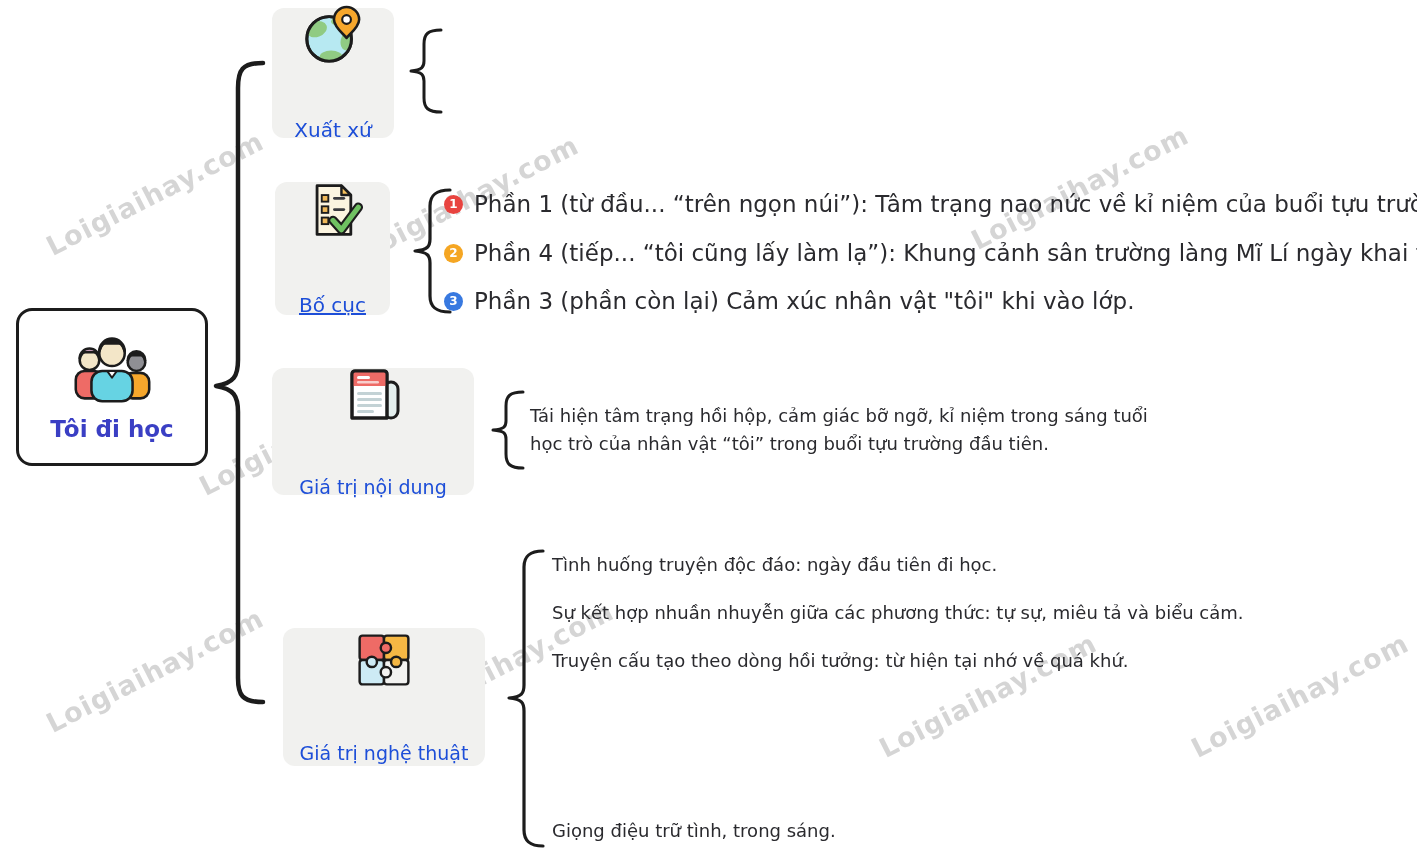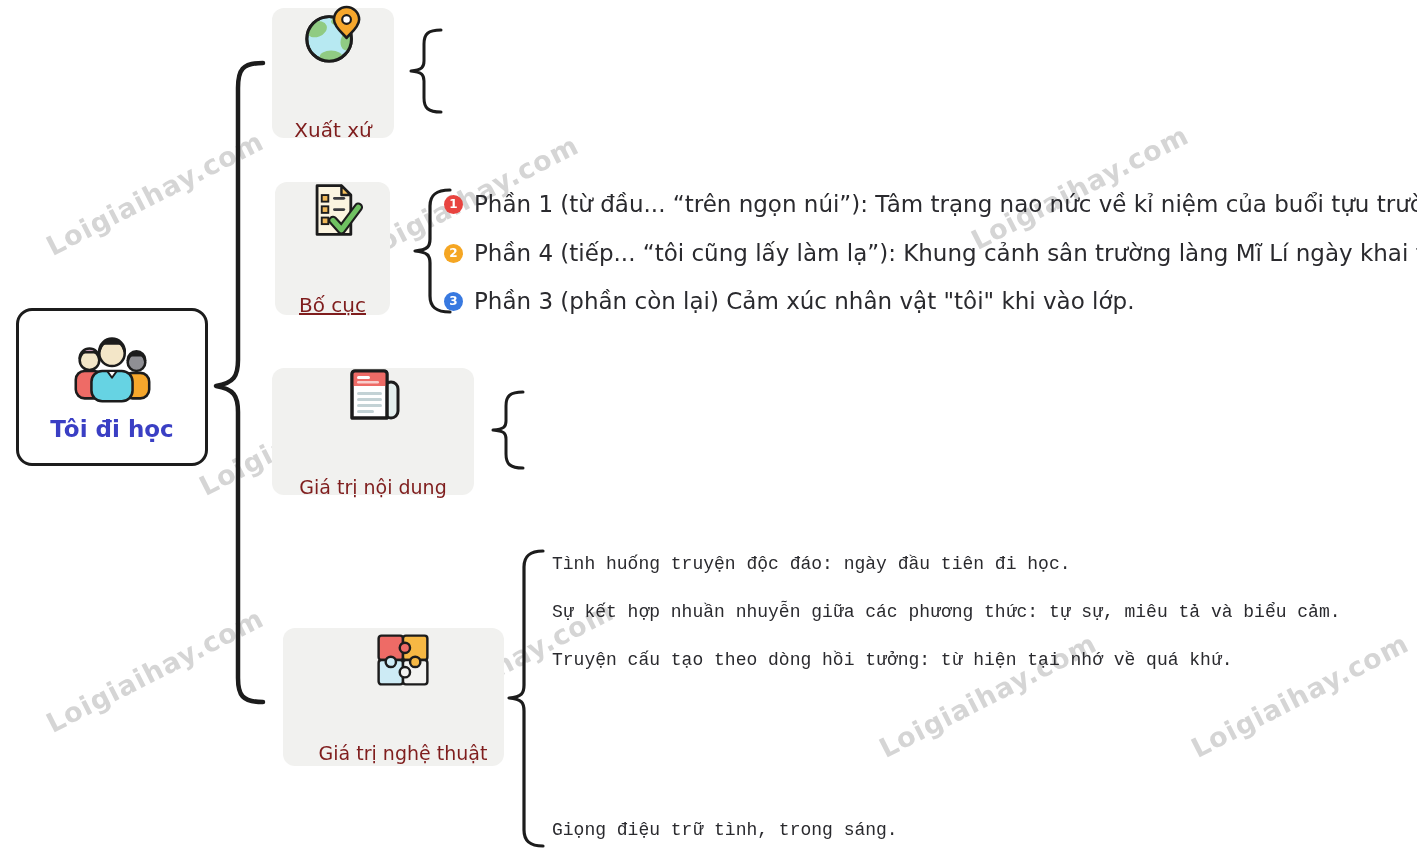--- a/index.html
+++ b/index.html
@@ -11,21 +11,21 @@
   .wm{
     position:absolute;font-size:27px;font-weight:bold;
     color:rgba(150,150,150,0.40);transform:rotate(-27deg);
     white-space:nowrap;z-index:0;letter-spacing:1px;user-select:none;
   }
   .layer{position:absolute;left:0;top:0;z-index:1;}
   .node{
     position:absolute;background:#f1f1ef;border-radius:12px;z-index:2;
     display:flex;flex-direction:column;align-items:center;justify-content:center;gap:10px;
   }
-  .node .lbl{color:#7f1d1d;font-weight:500;margin-top:38px;}
+  .node .lbl{color:#1d4ed8;font-weight:500;margin-top:38px;}
   .root-node{
     position:absolute;left:16px;top:308px;width:186px;height:152px;
     background:#ffffff;border:3.5px solid #1c1c1c;border-radius:16px;z-index:2;
     display:flex;flex-direction:column;align-items:center;justify-content:center;gap:8px;
   }
   .root-node .lbl{color:#3a3fc4;font-weight:bold;font-size:23px;}
   .txt{
     position:absolute;z-index:2;font-size:18px;color:#2a2a2e;
     white-space:pre-line;line-height:28px;
   }
@@ -34,21 +34,21 @@
   }
   .badge{
     width:19px;height:19px;border-radius:50%;flex:0 0 auto;
     display:flex;align-items:center;justify-content:center;
     color:#ffffff;font-size:12px;font-weight:bold;
   }
   .badge.b1{background:#e8433f;}
   .badge.b2{background:#f5a623;}
   .badge.b3{background:#3879e0;}
   .part-row .ptxt{font-size:23px;white-space:nowrap;}
-  .art-item{position:absolute;z-index:2;font-size:18px;line-height:29px;white-space:pre-line;font-family:Liberation Mono, monospace;}
+  .art-item{position:absolute;z-index:2;font-size:18px;line-height:29px;white-space:pre-line;}
 </style>
 </head>
 <body>
 
 <div class="canvas">
 
   <div class="wm" style="left:35px;top:178px;">Loigiaihay.com</div>
   <div class="wm" style="left:350px;top:182px;">Loigiaihay.com</div>
   <div class="wm" style="left:960px;top:172px;">Loigiaihay.com</div>
   <div class="wm" style="left:188px;top:418px;">Loigiaihay.com</div>
@@ -152,21 +152,21 @@
           <rect x="16" y="26" width="25" height="3" rx="1.5"></rect>
           <rect x="16" y="32" width="25" height="3" rx="1.5"></rect>
           <rect x="16" y="38" width="25" height="3" rx="1.5"></rect>
           <rect x="16" y="44" width="17" height="3" rx="1.5"></rect>
         </g>
       </svg>
     </span>
     <span class="lbl" style="font-size:19px;">Giá trị nội dung</span>
   </div>
 
-  <div class="node" style="left:283px;top:628px;width:202px;height:138px;padding-left:19px;">
+  <div class="node" style="left:283px;top:628px;width:202px;height:138px;">
     <span>
       <svg width="60" height="60" viewBox="0 0 64 64">
         <g stroke="#1c1c1c" stroke-width="2.6" stroke-linejoin="round">
           <rect x="6" y="6" width="26" height="26" rx="3" fill="#ee6b66"></rect>
           <rect x="32" y="6" width="26" height="26" rx="3" fill="#f6b844"></rect>
           <rect x="6" y="32" width="26" height="26" rx="3" fill="#cdebf5"></rect>
           <rect x="32" y="32" width="26" height="26" rx="3" fill="#f3f3f1"></rect>
           <circle cx="34" cy="19" r="5.5" fill="#ee6b66"></circle>
           <circle cx="45" cy="34" r="5.5" fill="#f6b844"></circle>
           <circle cx="19" cy="34" r="5.5" fill="#cdebf5"></circle>
@@ -184,19 +184,21 @@
   </div>
   <div class="part-row" style="left:444px;top:240px;">
     <div class="badge b2">2</div>
     <span class="ptxt">Phần 4 (tiếp... “tôi cũng lấy làm lạ”): Khung cảnh sân trường làng Mĩ Lí ngày khai trường.</span>
   </div>
   <div class="part-row" style="left:444px;top:288px;">
     <div class="badge b3">3</div>
     <span class="ptxt">Phần 3 (phần còn lại) Cảm xúc nhân vật "tôi" khi vào lớp.</span>
   </div>
 
+  <div class="txt" style="left:530px;top:402px;width:720px;">Tái hiện tâm trạng hồi hộp, cảm giác bỡ ngỡ, kỉ niệm trong sáng tuổi
+học trò của nhân vật “tôi” trong buổi tựu trường đầu tiên.</div>
 
   <div class="art-item" style="left:552px;top:550px;">Tình huống truyện độc đáo: ngày đầu tiên đi học.</div>
   <div class="art-item" style="left:552px;top:598px;">Sự kết hợp nhuần nhuyễn giữa các phương thức: tự sự, miêu tả và biểu cảm.</div>
   <div class="art-item" style="left:552px;top:646px;">Truyện cấu tạo theo dòng hồi tưởng: từ hiện tại nhớ về quá khứ.</div>
   <div class="art-item" style="left:552px;top:816px;">Giọng điệu trữ tình, trong sáng.</div>
 
 </div>
 
 </body></html>

